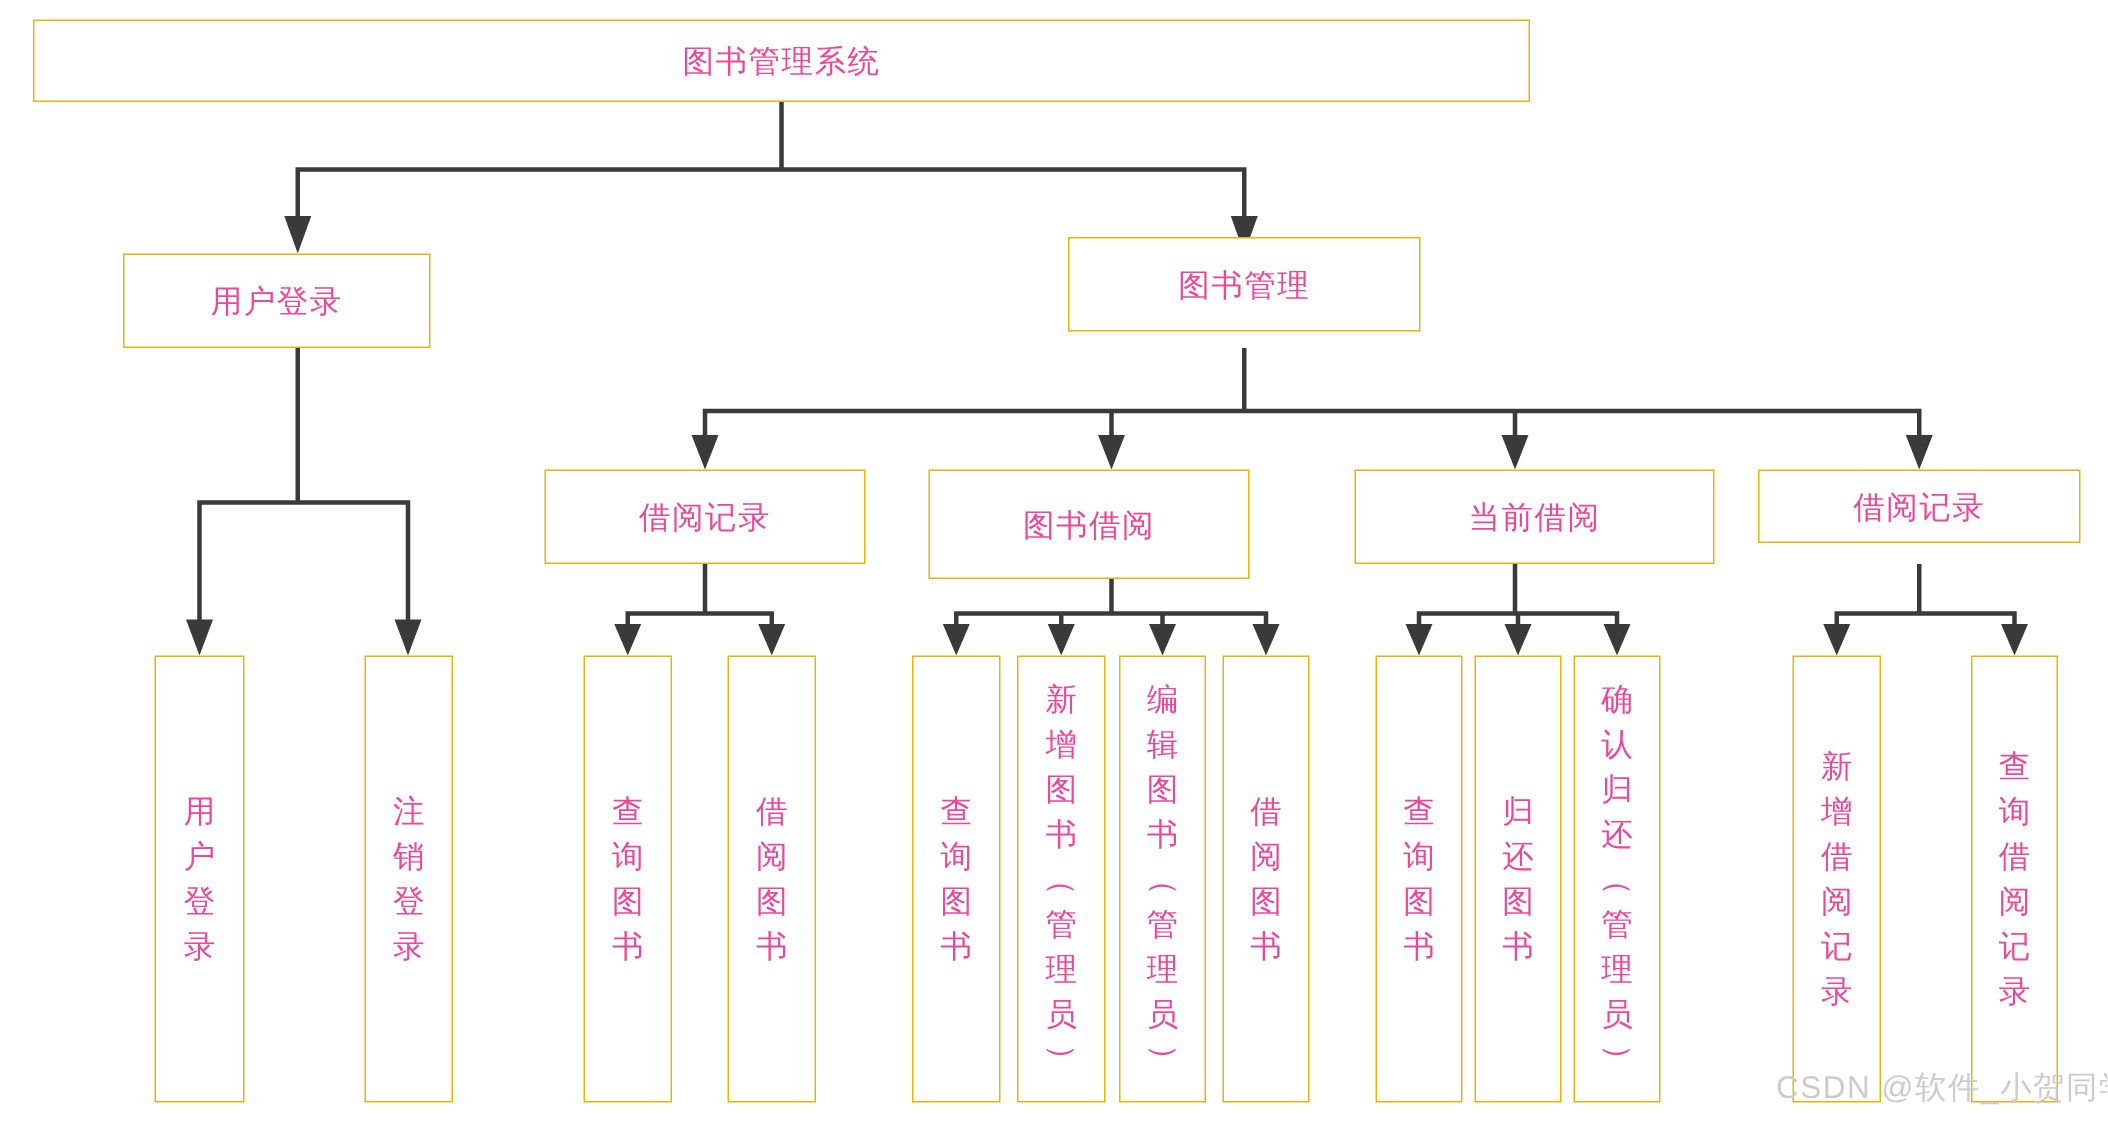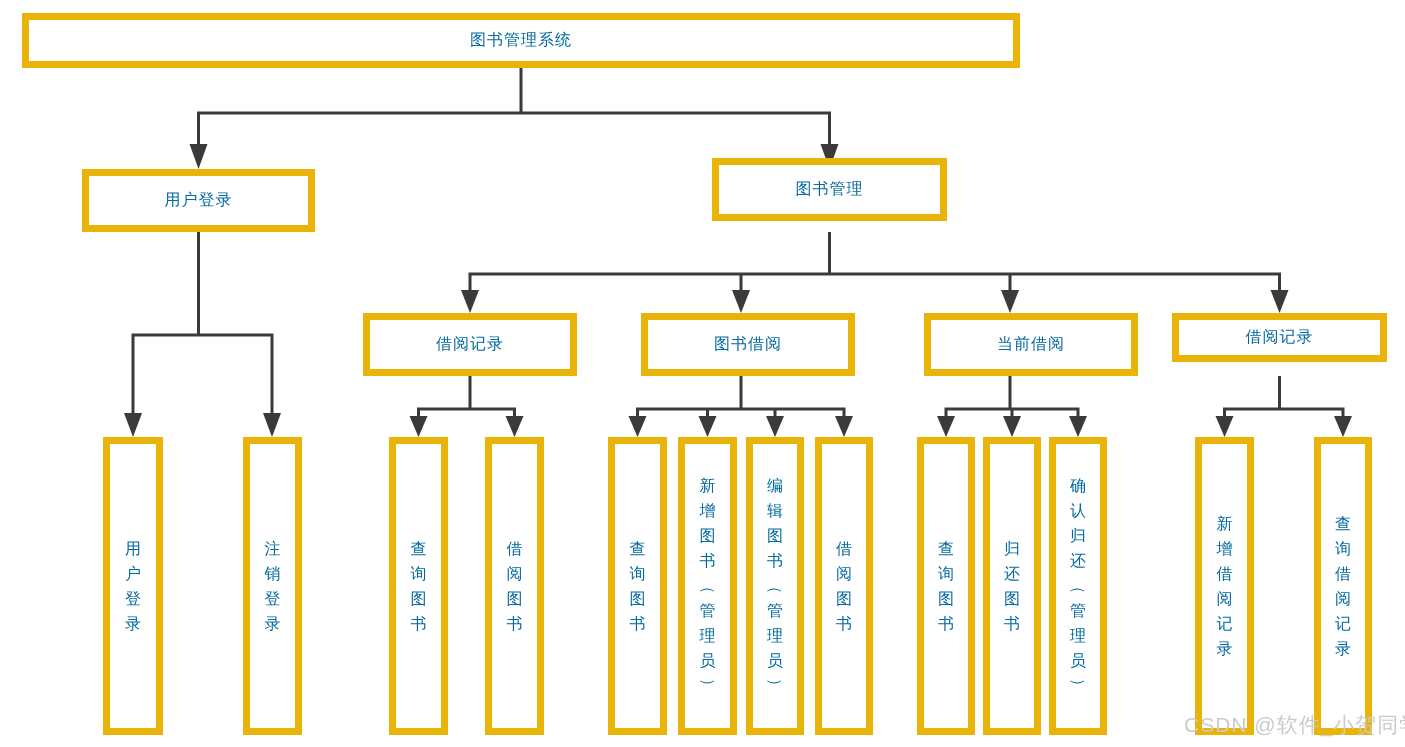--- a/index.html
+++ b/index.html
@@ -1,21 +1,21 @@
 <!DOCTYPE html>
 <html><head>
 <meta charset="utf-8">
 <style>
   html,body{margin:0;padding:0;background:#ffffff;}
   #stage{position:relative;width:1405px;height:747px;background:#ffffff;overflow:hidden;
          font-family:"Liberation Sans", sans-serif;}
   #connectors{position:absolute;left:0;top:0;width:1405px;height:747px;}
-  .node{position:absolute;box-sizing:border-box;border:7px solid #eab308;background:#ffffff;
-        color:#0369a1;display:flex;align-items:center;justify-content:center;
-        font-size:16px;letter-spacing:1px;}
+  .node{position:absolute;box-sizing:border-box;border:1px solid #eab308;background:#ffffff;
+        color:#ec4899;display:flex;align-items:center;justify-content:center;
+        font-size:21px;letter-spacing:1px;}
   .vnode{flex-direction:column;gap:9px;letter-spacing:0;}
   .vchar{display:block;line-height:1;}
   .vchar.rot{transform:rotate(90deg);}
   .watermark{position:absolute;left:1184px;top:711px;font-size:21px;color:#cbcbcb;
              letter-spacing:1px;z-index:5;white-space:nowrap;}
 </style>
 </head>
 <body>
 
 <div id="stage">
@@ -78,26 +78,26 @@
       <path d="M1279.5 376 V409 M1223 409 H1344.5 M1224.5 407.5 V418 M1343 407.5 V418"></path>
     </g>
     <g fill="#3a3a3a">
       <polygon points="1215.5,416 1233.5,416 1224.5,437"></polygon>
       <polygon points="1334,416 1352,416 1343,437"></polygon>
     </g>
   </svg>
 
   <div class="node" style="left:22px;top:13px;width:998px;height:55px;">图书管理系统</div>
 
-  <div class="node" style="left:82px;top:169px;width:233px;height:63px;">用户登录</div>
+  <div class="node" style="left:82px;top:169px;width:205px;height:63px;">用户登录</div>
   <div class="node" style="left:712px;top:158px;width:235px;height:63px;">图书管理</div>
 
   <div class="node" style="left:363px;top:313px;width:214px;height:63px;">借阅记录</div>
-  <div class="node" style="left:641px;top:313px;width:214px;height:63px;">图书借阅</div>
-  <div class="node" style="left:903px;top:313px;width:214px;height:63px;margin-left:21px;">当前借阅</div>
+  <div class="node" style="left:619px;top:313px;width:214px;height:73px;">图书借阅</div>
+  <div class="node" style="left:903px;top:313px;width:240px;height:63px;">当前借阅</div>
   <div class="node" style="left:1172px;top:313px;width:215px;height:49px;">借阅记录</div>
 
   <div class="node vnode vtext" style="left:103px;top:437px;width:60px;height:298px;">
       <span class="vchar">用</span>
       <span class="vchar">户</span>
       <span class="vchar">登</span>
       <span class="vchar">录</span>
     </div>
   <div class="node vnode vtext" style="left:243px;top:437px;width:59px;height:298px;">
       <span class="vchar">注</span>

